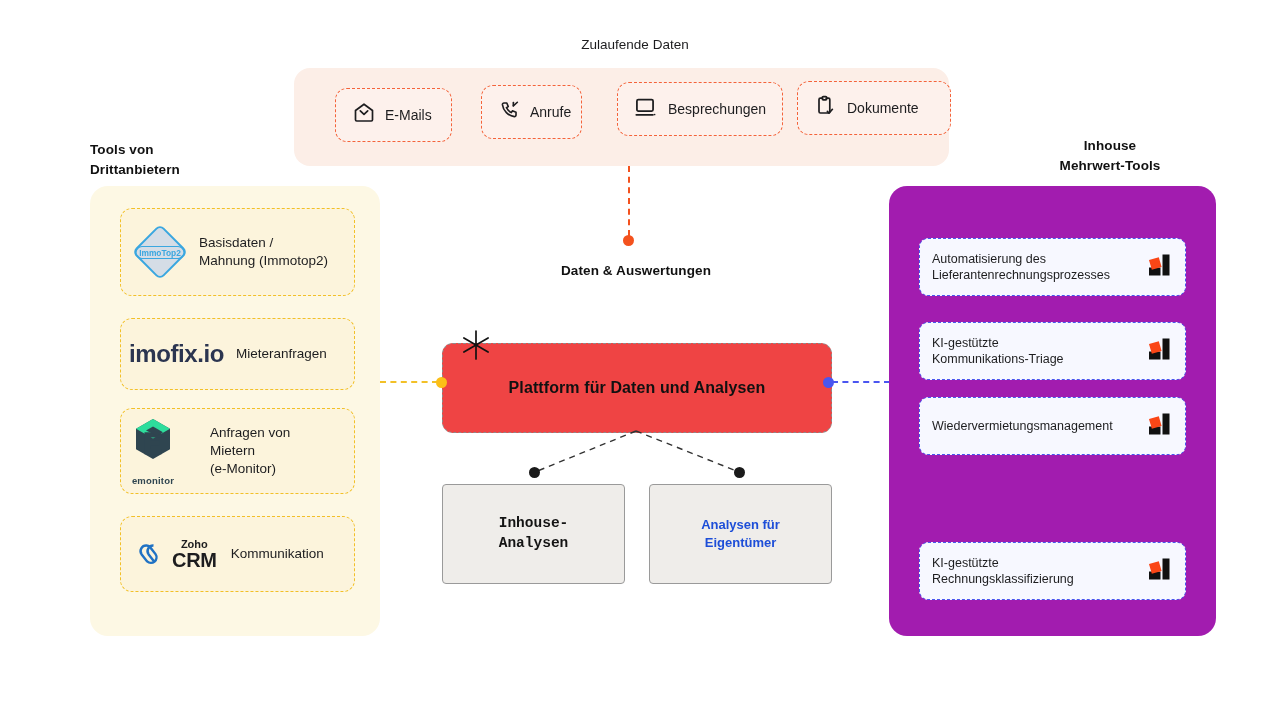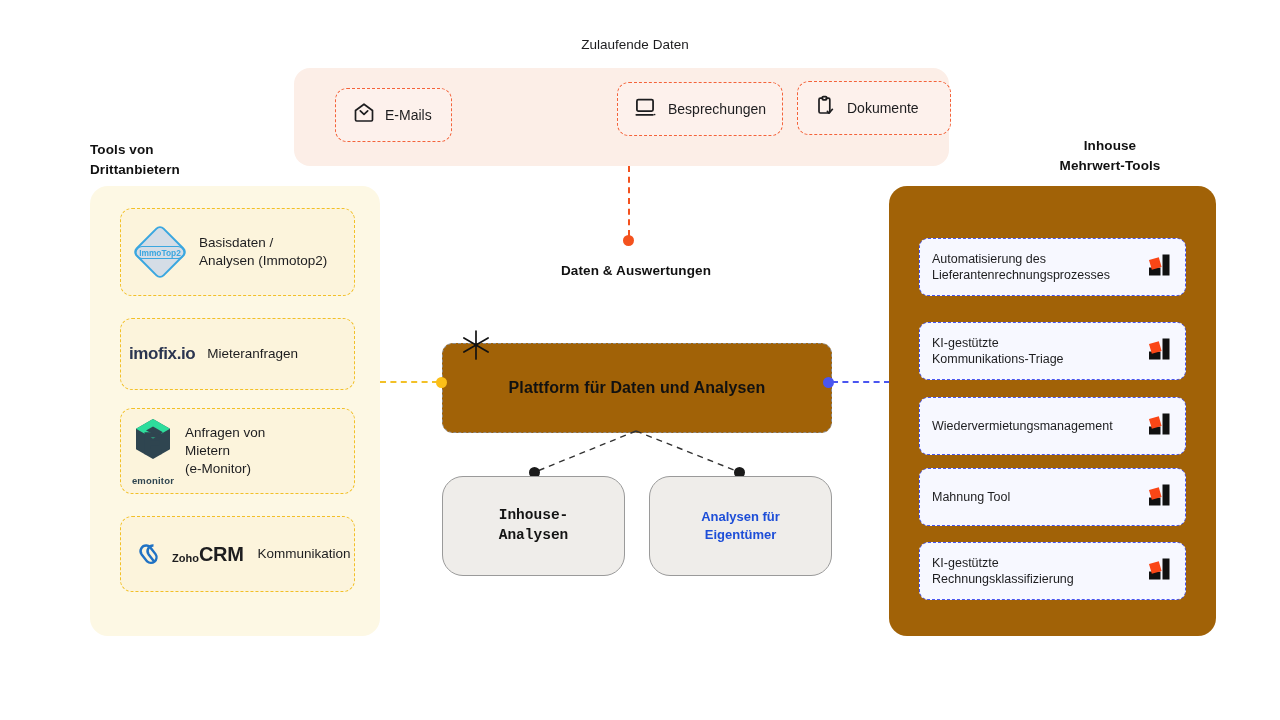--- a/index.html
+++ b/index.html
@@ -61,49 +61,49 @@
 
   .logo-wrap{flex:0 0 auto;display:flex;align-items:center;justify-content:center;}
 
   
   #center-heading{left:486px;top:261px;width:300px;}
   #powerbi{left:548px;top:291px;display:flex;align-items:center;gap:9px;}
   #powerbi .pbtext{font-size:27px;color:#f2c811;letter-spacing:.2px;font-weight:400;}
 
   #platform-box{
     left:442px;top:343px;width:388px;height:88px;
-    background:#a16207;border:1.4px dashed #8c8c8c;border-radius:11px;
+    background:#ef4444;border:1.4px dashed #8c8c8c;border-radius:11px;
     display:flex;align-items:center;justify-content:center;
   }
   #platform-box .ptxt{font-size:16px;font-weight:bold;color:#111;letter-spacing:.1px;}
   #asterisk{left:459px;top:328px;width:34px;height:34px;}
 
   #dot-left{left:436px;top:377px;width:11px;height:11px;border-radius:50%;background:#fcbf18;}
   #line-left{left:380px;top:381px;width:58px;height:0;border-top:2px dashed #f2c028;}
   #dot-right{left:823px;top:377px;width:11px;height:11px;border-radius:50%;background:#4a56f0;}
   #line-right{left:832px;top:381px;width:58px;height:0;border-top:2px dashed #4a56f0;}
 
   .outbox{
     position:absolute;width:181px;height:98px;
-    background:#efedea;border:1.2px solid #9a9a9a;border-radius:21px;
-    display:flex;align-items:center;justify-content:center;text-align:center;
+    background:#efedea;border:1.2px solid #9a9a9a;border-radius:4px;
+    display:flex;align-items:center;justify-content:center;text-align:center;margin-top:8px;
   }
   #outbox-1{left:442px;top:476px;}
   #outbox-2{left:649px;top:476px;}
   #outbox-1 .otxt{font-family:"Liberation Mono","DejaVu Sans Mono",monospace;font-size:14.5px;font-weight:bold;line-height:1.35;color:#141414;}
   #outbox-2 .otxt{font-size:13px;font-weight:bold;line-height:1.35;color:#1d4ed8;}
   .odot{position:absolute;width:11px;height:11px;border-radius:50%;background:#1a1a1a;}
   #odot-1{left:529px;top:467px;}
   #odot-2{left:734px;top:467px;}
 
   
   #right-heading{left:1010px;top:136px;width:200px;}
   #right-panel{
     left:889px;top:186px;width:327px;height:450px;
-    background:#a16207;border-radius:18px;
+    background:#a21caf;border-radius:18px;
   }
   .rcard{
     position:absolute;left:30px;width:267px;height:58px;
     border:1.5px dashed #4a56f0;border-radius:9px;
     background:#f7f8ff;box-sizing:border-box;
     display:flex;align-items:center;justify-content:space-between;
     padding:0 12px 0 12px;
   }
   .rcard .rtxt{font-size:12.5px;line-height:1.32;color:#1d1d1f;}
   #rc1{top:52px;}
@@ -125,20 +125,30 @@
     <div class="inc-card" id="inc-emails">
       <span class="ic">
         <svg width="24" height="24" viewBox="0 0 24 24" fill="none" stroke="#1d1d1f" stroke-width="1.7" stroke-linecap="round" stroke-linejoin="round">
           <path d="M3.5 9.5 12 3.2l8.5 6.3v9.3a1.2 1.2 0 0 1-1.2 1.2H4.7a1.2 1.2 0 0 1-1.2-1.2z"></path>
           <path d="M8.3 9.8 12 13.3l3.7-3.5"></path>
         </svg>
       </span>
       <span class="lbl">E-Mails</span>
     </div>
 
+    <div class="inc-card" id="inc-calls">
+      <span class="ic">
+        <svg width="23" height="23" viewBox="0 0 24 24" fill="none" stroke="#1d1d1f" stroke-width="1.7" stroke-linecap="round" stroke-linejoin="round">
+          <path d="M6.2 4.2h3l1.5 3.8-1.9 1.1a11.5 11.5 0 0 0 5.1 5.1l1.1-1.9 3.8 1.5v3a1.6 1.6 0 0 1-1.7 1.6A14.6 14.6 0 0 1 4.6 5.9 1.6 1.6 0 0 1 6.2 4.2z"></path>
+          <path d="M20.2 3.4 16 7.2"></path>
+          <path d="M16.2 3.6h-0.2v3.4"></path>
+        </svg>
+      </span>
+      <span class="lbl">Anrufe</span>
+    </div>
 
     <div class="inc-card" id="inc-meet">
       <span class="ic">
         <svg width="25" height="25" viewBox="0 0 24 24" fill="none" stroke="#1d1d1f" stroke-width="1.7" stroke-linecap="round" stroke-linejoin="round">
           <rect x="2.8" y="4.4" width="15.5" height="11" rx="1.4"></rect>
           <path d="M2.2 19h16"></path>
           <circle cx="19.8" cy="18.7" r="0.8" fill="#1d1d1f" stroke="none"></circle>
         </svg>
       </span>
       <span class="lbl">Besprechungen</span>
@@ -170,58 +180,58 @@
     <div class="lcard" id="lc1">
       <span class="logo-wrap" style="width:66px;margin-left:6px">
         <svg width="62" height="62" viewBox="0 0 62 62">
           <rect x="12" y="12" width="38" height="38" rx="5" transform="rotate(45 31 31)" fill="#d5dde6" stroke="#3aa7e0" stroke-width="2"></rect>
           <rect x="7" y="25.5" width="48" height="12" rx="6" fill="none" stroke="#3aa7e0" stroke-width="1.2"></rect>
           <text x="31" y="35.2" text-anchor="middle" font-family="Liberation Sans, sans-serif" font-size="8.4" font-weight="bold" fill="#3aa7e0">ImmoTop2</text>
         </svg>
       </span>
       <span class="ltxt" style="margin-left:6px">
         <span>Basisdaten /</span><br>
-        <span>Analysen (Immotop2)</span>
+        <span>Mahnung (Immotop2)</span>
       </span>
     </div>
 
     <div class="lcard" id="lc2">
       <span class="logo-wrap" style="margin-left:8px">
-        <span style="font-size:17px;font-weight:bold;color:#2b3550;letter-spacing:-.4px;font-family:'Liberation Sans',sans-serif">imofix.io</span>
+        <span style="font-size:24px;font-weight:bold;color:#2b3550;letter-spacing:-.4px;font-family:'Liberation Sans',sans-serif">imofix.io</span>
       </span>
       <span class="ltxt" style="margin-left:12px">Mieteranfragen</span>
     </div>
 
     <div class="lcard" id="lc3">
       <span class="logo-wrap" style="width:64px;flex-direction:column;gap:14px">
         <svg width="42" height="44" viewBox="0 0 42 44">
           <path d="M21 2 38 11.8v20.4L21 42 4 32.2V11.8z" fill="#2f4550"></path>
           <path d="M21 2 38 11.8 21 21.5 4 11.8z" fill="#2ee6a0" opacity="0.95"></path>
           <path d="M12.5 15.2h17v5.2h-11v3.2h9.4v5h-9.4v3.4h11v5.2h-17z" fill="#2f4550"></path>
           <path d="M21 2 38 11.8v6.6L21 8.6 9 15.4V11.8z" fill="#2f4550" opacity="0"></path>
           <path d="M14 13.5 21 9.5 31 15.3l-6 3.4z" fill="#2f4550"></path>
         </svg>
         <span style="font-size:9.5px;font-weight:bold;color:#2f4550;letter-spacing:.2px">emonitor</span>
       </span>
-      <span class="ltxt" style="margin-left:0">
+      <span class="ltxt" style="margin-left:25px">
         <span>Anfragen von</span><br>
         <span>Mietern</span><br>
         <span>(e-Monitor)</span>
       </span>
     </div>
 
     <div class="lcard" id="lc4">
       <span class="logo-wrap" style="margin-left:12px;gap:5px">
         <svg width="34" height="34" viewBox="0 0 34 34">
           <g fill="none" stroke="#2072c4" stroke-width="2.4">
             <path d="M13.5 8.5a5.6 5.6 0 0 0-5 8.7l5.6 7.2a5.6 5.6 0 0 0 8.4-7.3l-5.6-7.2a5.6 5.6 0 0 0-3.4-1.4z"></path>
             <path d="M20.5 8.5a5.6 5.6 0 0 0-5 8.7l5.6 7.2"></path>
           </g>
         </svg>
-        <span style="display:flex;flex-direction:row;line-height:1;align-items:flex-end">
+        <span style="display:flex;flex-direction:column;line-height:1;align-items:center">
           <span style="font-size:11px;font-weight:bold;color:#1d1d1f">Zoho</span>
           <span style="font-size:20px;font-weight:bold;color:#1d1d1f;letter-spacing:-.3px">CRM</span>
         </span>
       </span>
       <span class="ltxt" style="margin-left:14px">Kommunikation</span>
     </div>
 
   </div>
 
   <div class="abs ttl" id="center-heading">Daten &amp; Auswertungen</div>
@@ -305,40 +315,30 @@
       <span class="rtxt">Wiedervermietungsmanagement</span>
       <span class="bar-ic">
         <svg width="28" height="28" viewBox="0 0 28 28">
           <rect x="17.5" y="3.5" width="7" height="21" fill="#111"></rect>
           <rect x="4" y="16.5" width="11.5" height="8" fill="#111"></rect>
           <rect x="5.2" y="7.4" width="10.2" height="10.2" fill="#fa4616" transform="rotate(-16 10.3 12.5)"></rect>
         </svg>
       </span>
     </div>
 
-    <div class="rcard" id="rc4">
-      <span class="rtxt">Mahnung Tool</span>
+
+    <div class="rcard" id="rc5">
+      <span class="rtxt">
+        <span>KI-gestützte</span><br>
+        <span>Rechnungsklassifizierung</span>
+      </span>
       <span class="bar-ic">
         <svg width="28" height="28" viewBox="0 0 28 28">
           <rect x="17.5" y="3.5" width="7" height="21" fill="#111"></rect>
           <rect x="4" y="16.5" width="11.5" height="8" fill="#111"></rect>
           <rect x="5.2" y="7.4" width="10.2" height="10.2" fill="#fa4616" transform="rotate(-16 10.3 12.5)"></rect>
         </svg>
       </span>
     </div>
 
-    <div class="rcard" id="rc5">
-      <span class="rtxt">
-        <span>KI-gestützte</span><br>
-        <span>Rechnungsklassifizierung</span>
-      </span>
-      <span class="bar-ic">
-        <svg width="28" height="28" viewBox="0 0 28 28">
-          <rect x="17.5" y="3.5" width="7" height="21" fill="#111"></rect>
-          <rect x="4" y="16.5" width="11.5" height="8" fill="#111"></rect>
-          <rect x="5.2" y="7.4" width="10.2" height="10.2" fill="#fa4616" transform="rotate(-16 10.3 12.5)"></rect>
-        </svg>
-      </span>
-    </div>
-
   </div>
 
 </div>
 
 </body></html>

